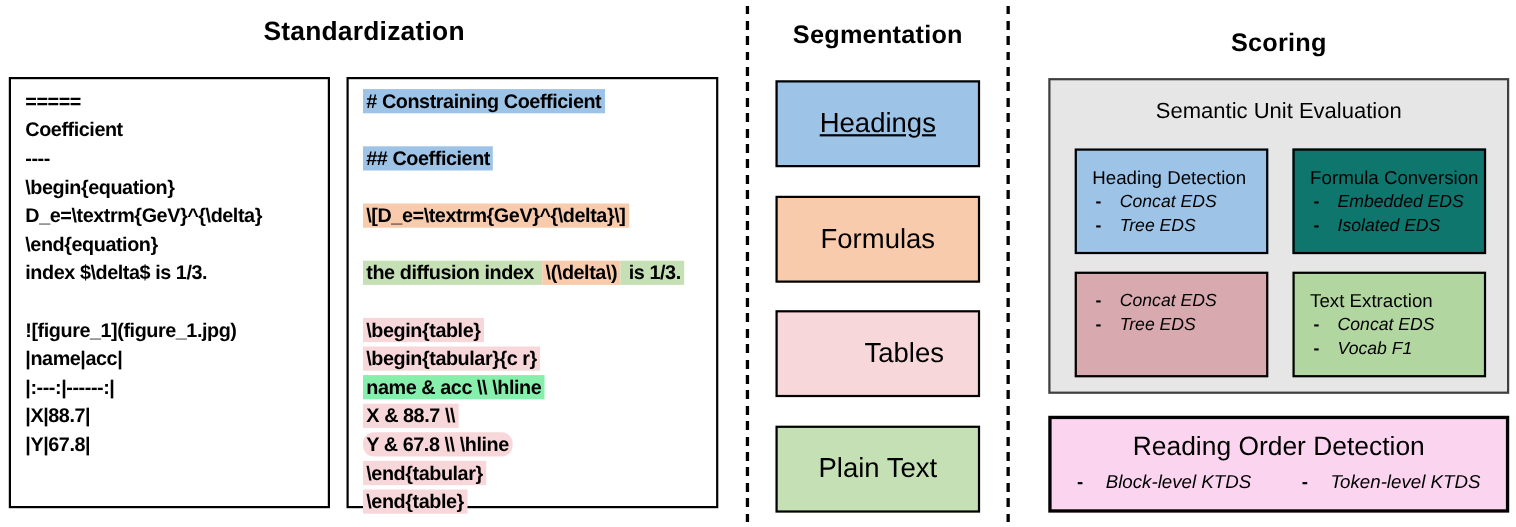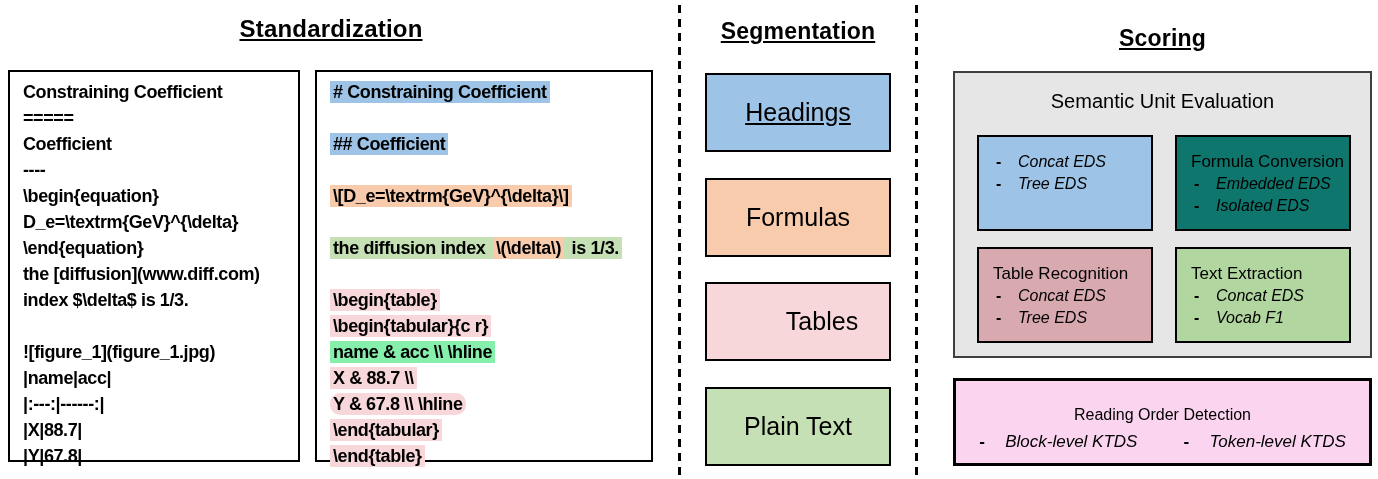--- a/index.html
+++ b/index.html
@@ -1,19 +1,19 @@
 <!DOCTYPE html>
 <html><head>
 <meta charset="utf-8">
 <style>
   html,body{margin:0;padding:0;background:#fff;}
   body{font-family:"Liberation Sans",sans-serif;color:#000;}
   #canvas{position:relative;width:1378px;height:479px;background:#fff;overflow:hidden;}
 
-  .section-title{position:absolute;text-align:center;font-weight:bold;font-size:23px;letter-spacing:.2px;text-decoration:underline;}
+  .section-title{position:absolute;text-align:center;font-weight:bold;font-size:23px;letter-spacing:.2px;}
   #title-standardization{left:8px;top:15px;width:646px;font-size:24px;}
   #title-segmentation{left:690px;top:18px;width:216px;}
   #title-scoring{left:953px;top:25px;width:419px;}
 
   .vdash{position:absolute;top:5px;width:3px;height:470px;
     background:repeating-linear-gradient(to bottom,#000 0 8px,transparent 8px 14px);}
   #vdash-1{left:678px;}
   #vdash-2{left:915px;}
 
   .code-box{position:absolute;top:70px;height:392px;border:2px solid #000;box-sizing:border-box;
@@ -34,46 +34,44 @@
     padding:14px 0 0 14px;}
   #score-cell-0{left:22px;top:62px;} #score-cell-1{left:220px;top:62px;}
   #score-cell-2{left:22px;top:174px;} #score-cell-3{left:220px;top:174px;}
   .score-cell .cell-title{font-size:17px;line-height:22px;}
   .metric{display:flex;font-size:16px;line-height:22px;}
   .metric .dash{width:22px;padding-left:3px;font-weight:bold;}
   .metric .m{font-style:italic;}
 
   #reading-order-box{position:absolute;left:953px;top:378px;width:419px;height:88px;border:3px solid #000;
     box-sizing:border-box;}
-  #reading-order-title{margin-top:25px;text-align:center;font-size:16px;}
+  #reading-order-title{margin-top:12px;text-align:center;font-size:24px;}
   #reading-order-metrics{margin-top:7px;display:flex;justify-content:center;gap:46px;}
   #reading-order-metrics .metric{font-size:17px;}
   #reading-order-metrics .dash{width:26px;padding-left:0;text-align:left;}
 </style>
 </head>
 <body>
 
 <div id="canvas">
 
   <div class="section-title" id="title-standardization">Standardization</div>
   <div class="section-title" id="title-segmentation">Segmentation</div>
   <div class="section-title" id="title-scoring">Scoring</div>
 
   <div class="vdash" id="vdash-1"></div>
   <div class="vdash" id="vdash-2"></div>
 
   <div class="code-box" id="source-box">
-    <div class="code-line">Constraining Coefficient</div>
     <div class="code-line">=====</div>
     <div class="code-line">Coefficient</div>
     <div class="code-line">----</div>
     <div class="code-line">\begin{equation}</div>
     <div class="code-line">D_e=\textrm{GeV}^{\delta}</div>
     <div class="code-line">\end{equation}</div>
-    <div class="code-line">the [diffusion](www.diff.com)</div>
     <div class="code-line">index $\delta$ is 1/3.</div>
     <div class="code-line"></div>
     <div class="code-line">![figure_1](figure_1.jpg)</div>
     <div class="code-line">|name|acc|</div>
     <div class="code-line">|:---:|------:|</div>
     <div class="code-line">|X|88.7|</div>
     <div class="code-line">|Y|67.8|</div>
   </div>
 
   <div class="code-box" id="markdown-box">
@@ -104,20 +102,21 @@
       <span>Tables</span>
     </div>
   <div class="seg-box" id="seg-box-3" style="background: rgb(197, 224, 180);">
       <span>Plain Text</span>
     </div>
 
   <div id="semantic-panel" style="background: rgb(231, 230, 230);">
     <div id="semantic-panel-title">Semantic Unit Evaluation</div>
 
     <div class="score-cell" id="score-cell-0" style="background: rgb(157, 195, 230);">
+      <div class="cell-title">Heading Detection</div>
       <div class="metric">
           <span class="dash">-</span>
           <span class="m">Concat EDS</span>
         </div>
       <div class="metric">
           <span class="dash">-</span>
           <span class="m">Tree EDS</span>
         </div>
     </div>
 
@@ -127,21 +126,20 @@
           <span class="dash">-</span>
           <span class="m">Embedded EDS</span>
         </div>
       <div class="metric">
           <span class="dash">-</span>
           <span class="m">Isolated EDS</span>
         </div>
     </div>
 
     <div class="score-cell" id="score-cell-2" style="background: rgb(217, 169, 176);">
-      <div class="cell-title">Table Recognition</div>
       <div class="metric">
           <span class="dash">-</span>
           <span class="m">Concat EDS</span>
         </div>
       <div class="metric">
           <span class="dash">-</span>
           <span class="m">Tree EDS</span>
         </div>
     </div>
 

